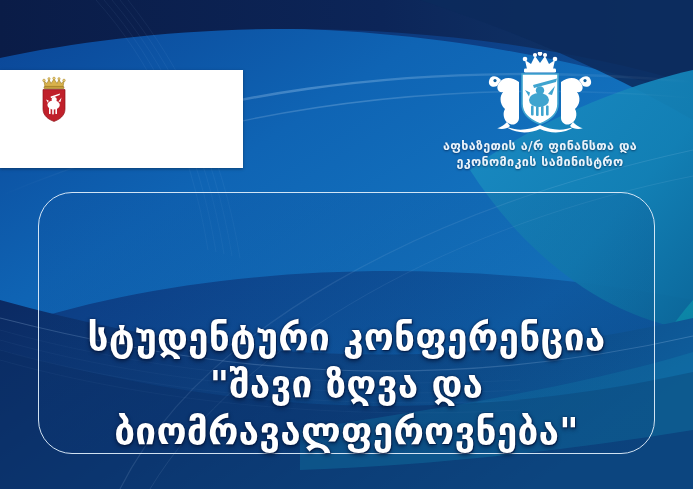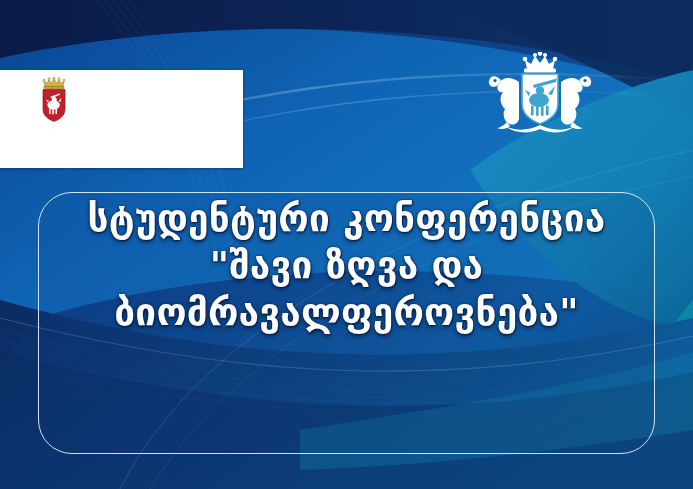--- a/index.html
+++ b/index.html
@@ -95,21 +95,21 @@
     position: absolute;
     left: 38px;
     top: 192px;
     width: 617px;
     height: 262px;
     border: 1.4px solid rgba(226,240,252,0.92);
     border-radius: 34px;
     box-sizing: border-box;
     z-index: 5;
     display: flex;
-    align-items: flex-start;
+    align-items: flex-end;
     justify-content: center;
   }
   .title-text {
     width: 100%;
     text-align: center;
     color: #ffffff;
     font-size: 37px;
     font-weight: bold;
     line-height: 47px;
     letter-spacing: 0.2px;
@@ -294,20 +294,22 @@
           <circle cx="108" cy="28.6" r="1.6" fill="#0d5f9d"></circle>
           <path d="M96,70 C100,74 104,76 106,76 C102,78 96,77 93,74 Z"></path>
         </g>
 
         <g>
           <path d="M28,74 C40,80 52,78 63,73 C74,78 86,80 98,74
                    C88,82 74,82 63,77 C52,82 38,82 28,74 Z"></path>
         </g>
       </g>
     </svg>
+    <div class="ministry-text">აფხაზეთის ა/რ ფინანსთა და
+ეკონომიკის სამინისტრო</div>
   </div>
 
   <div class="title-panel">
     <div class="title-text">სტუდენტური კონფერენცია
 "შავი ზღვა და
 ბიომრავალფეროვნება"</div>
   </div>
 
 </div>
 

